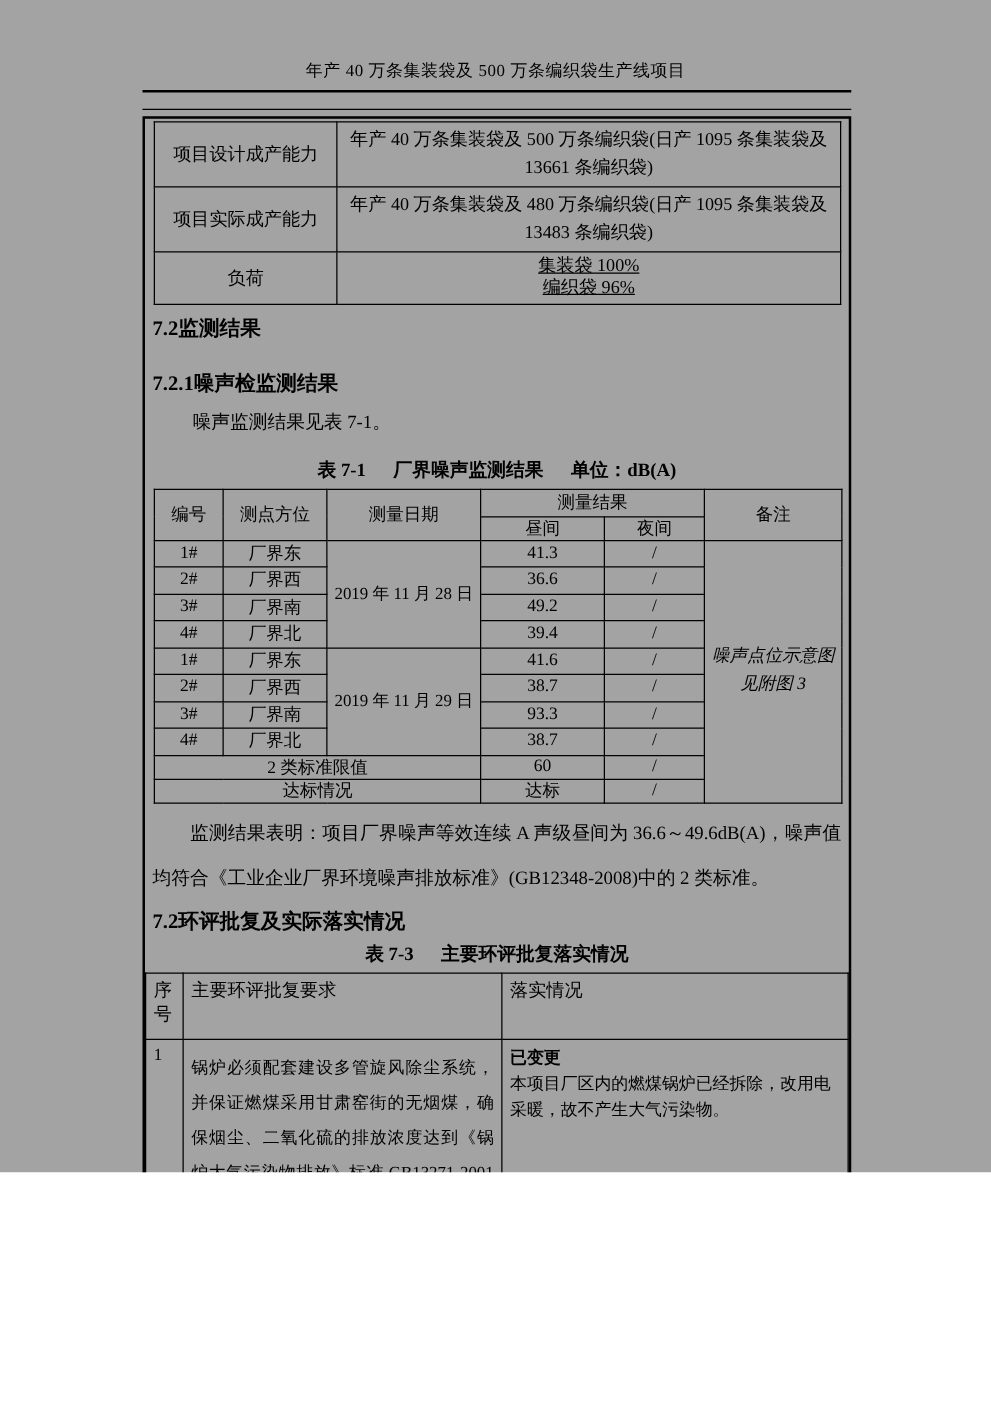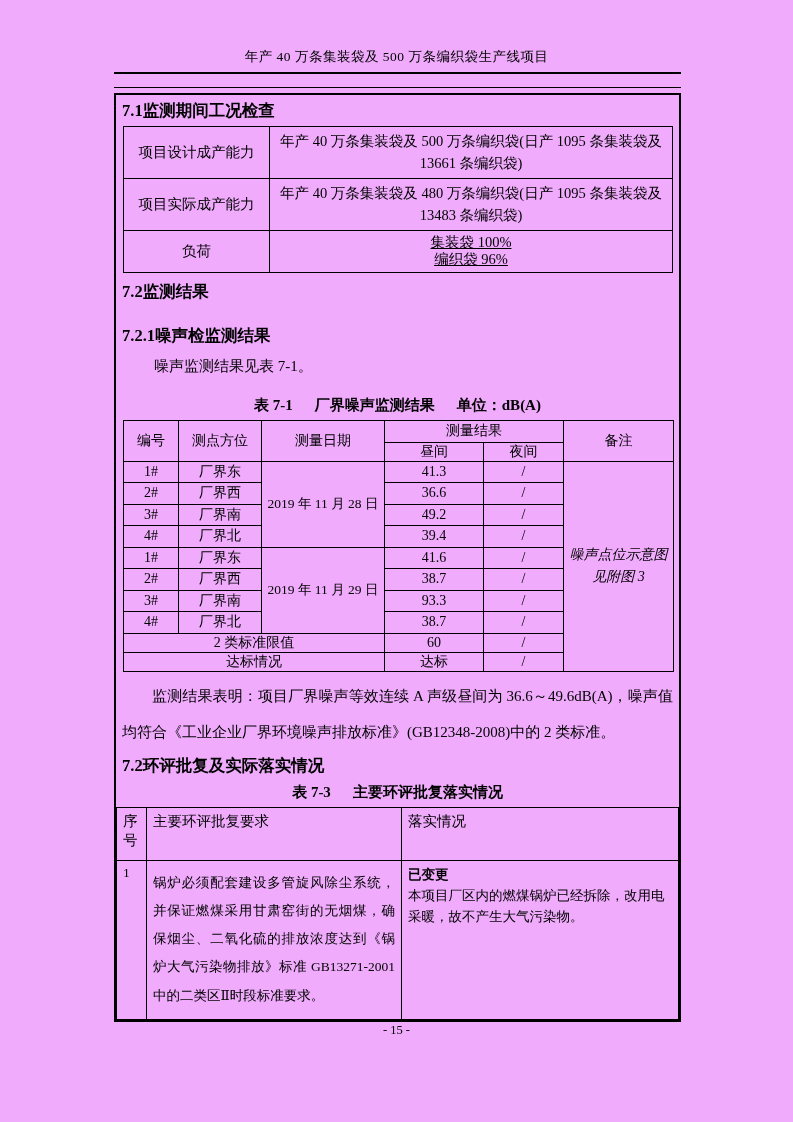--- a/index.html
+++ b/index.html
@@ -1,19 +1,19 @@
 <!DOCTYPE html>
 <html><head>
 <meta charset="utf-8">
 <style>
   html,body { margin:0; padding:0; background:#ffffff; }
   .page {
     position:relative;
-    width:793px; height:1122px;
-    background:#f0abfc;
+    width:793px; height:938px;
+    background:#a3a3a3;
     color:#000;
     font-family:"Liberation Serif","DejaVu Serif",serif;
     overflow:hidden;
     box-sizing:border-box;
   }
   .content-col { margin-left:114px; margin-right:112px; }
 
   
   .doc-header {
     padding-top:48px;
@@ -112,21 +112,20 @@
 <div class="page">
 
   <div class="doc-header">年产 40 万条集装袋及 500 万条编织袋生产线项目</div>
   <div class="content-col">
     <div class="rule rule-1"></div>
     <div class="rule rule-2"></div>
 
 
     <div class="outer-box">
 
-      <div class="sec-heading">7.1监测期间工况检查</div>
 
       <table class="cap-table">
         <tbody>
             <tr>
           <td class="lbl" style="height:44px">项目设计成产能力</td>
           <td class="val preline">年产 40 万条集装袋及 500 万条编织袋(日产 1095 条集装袋及
 13661 条编织袋)</td>
         </tr>
         <tr>
           <td class="lbl" style="height:45px">项目实际成产能力</td>

